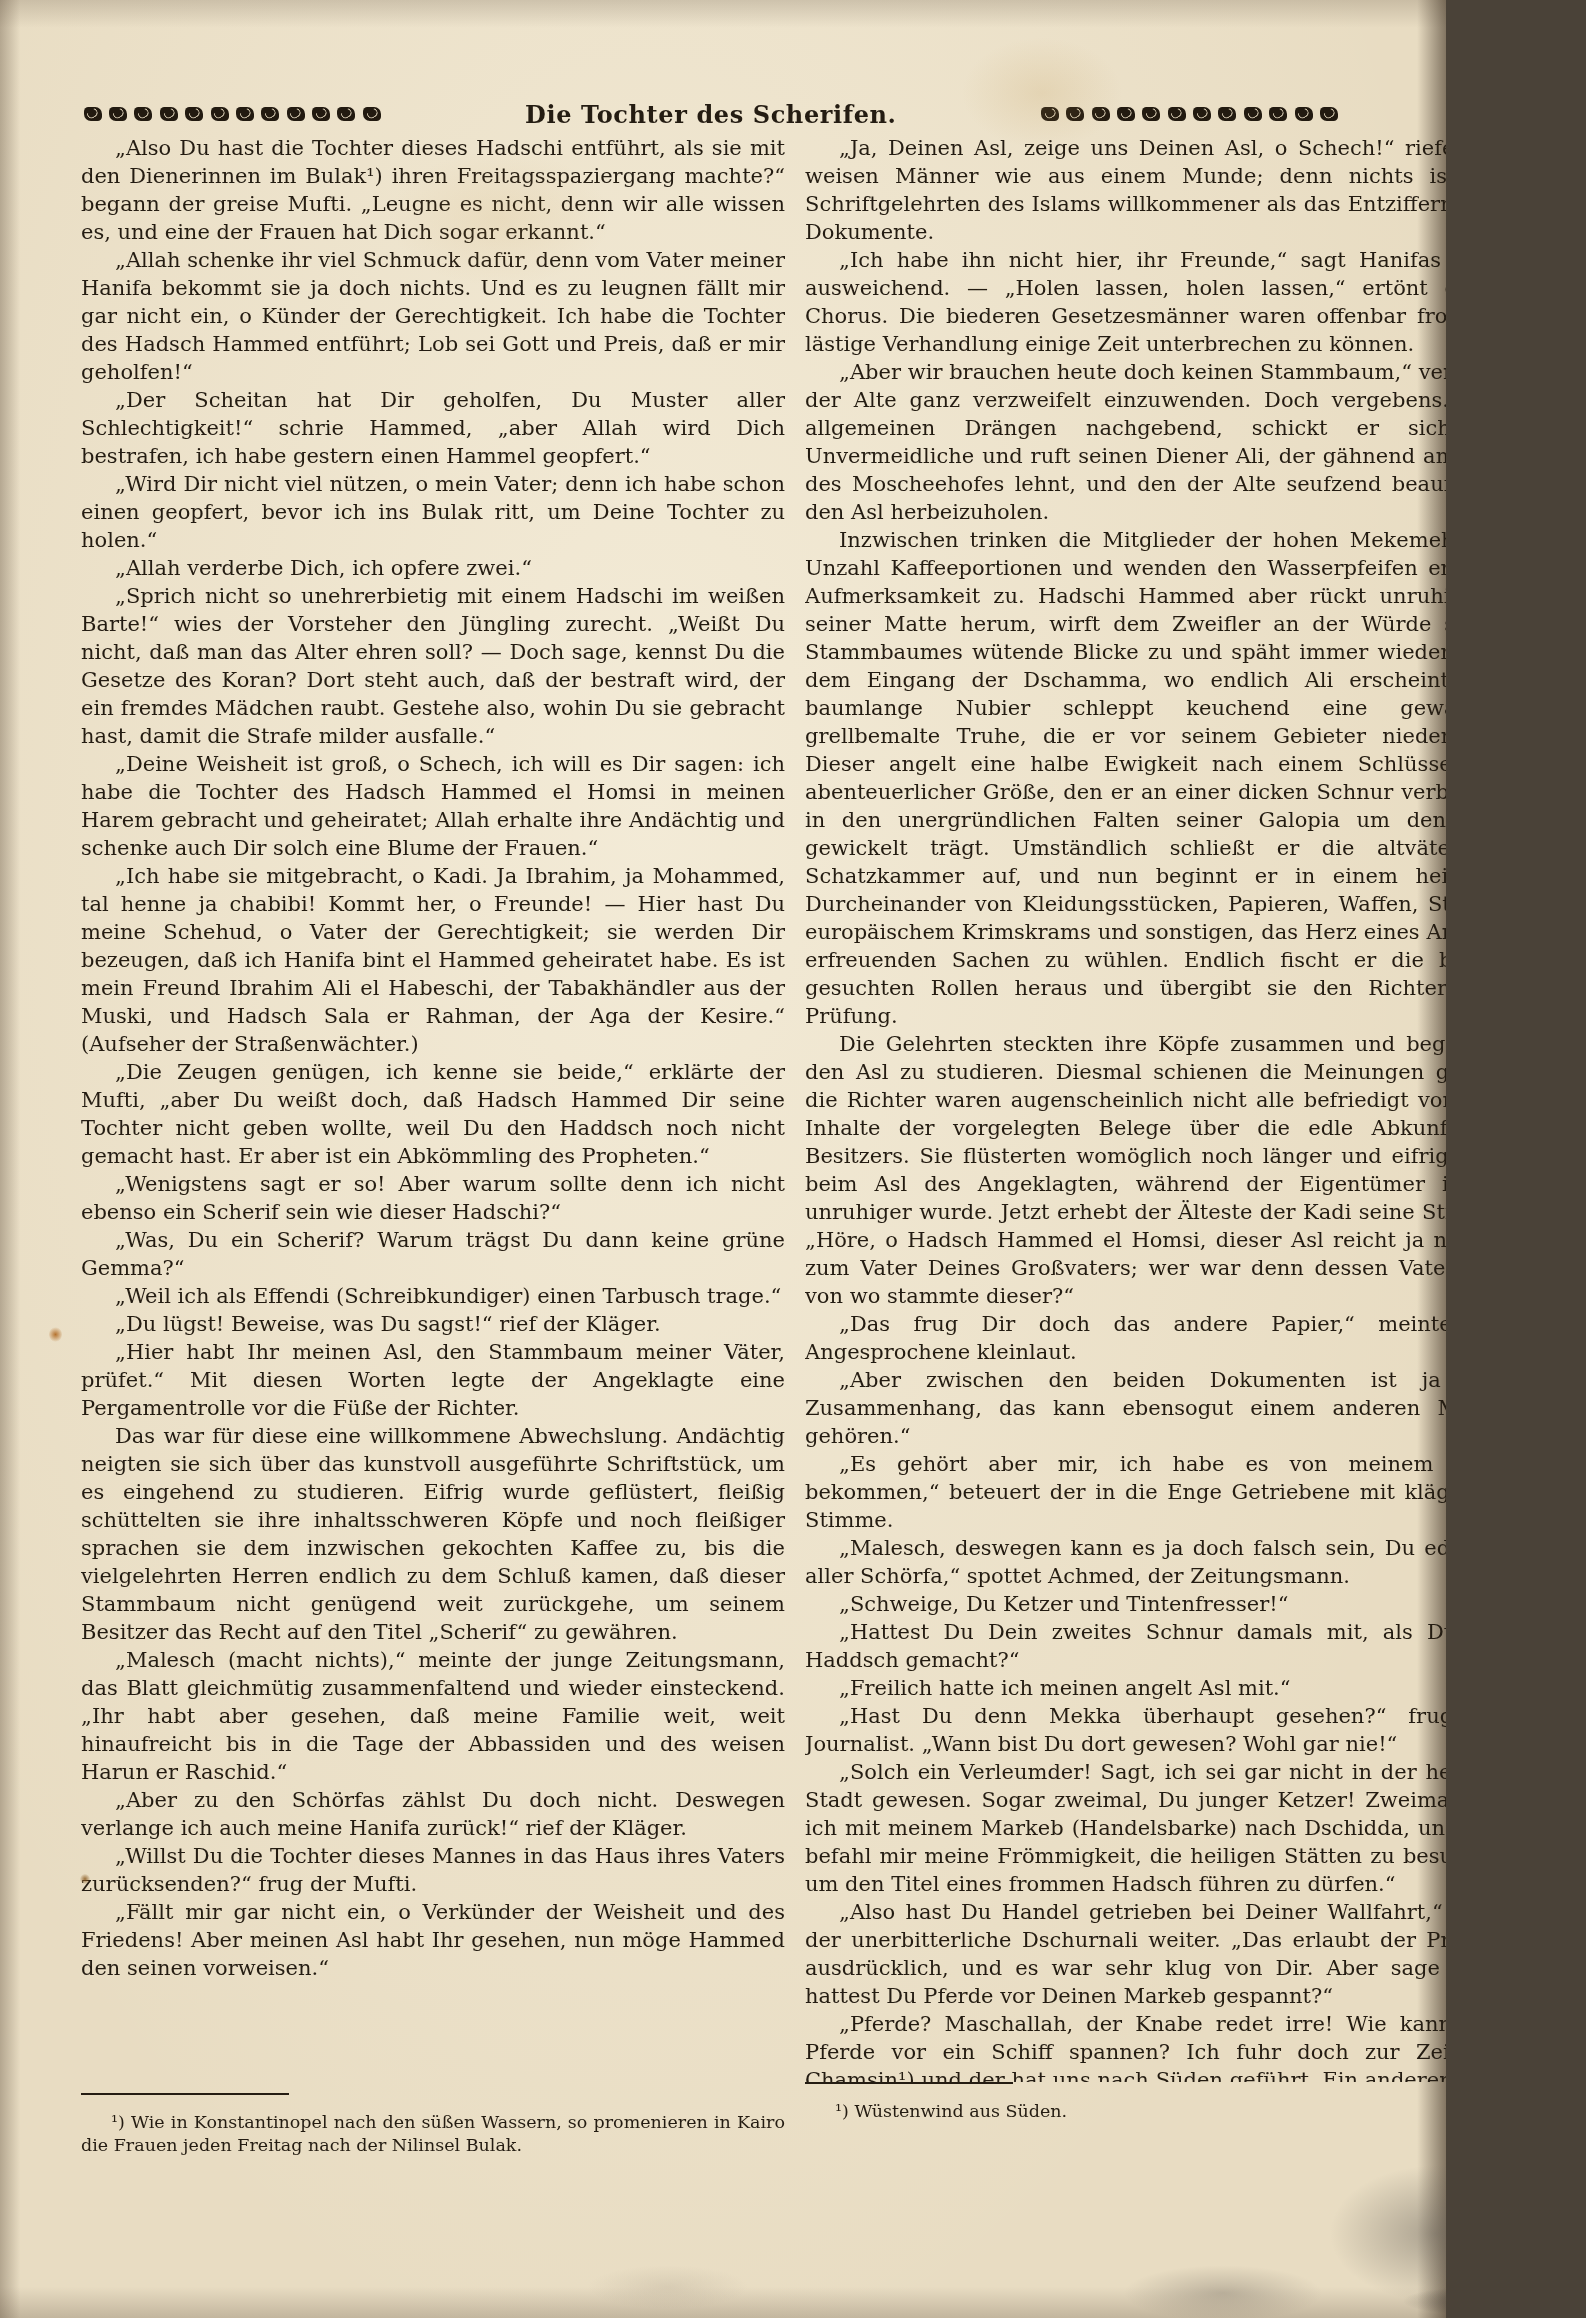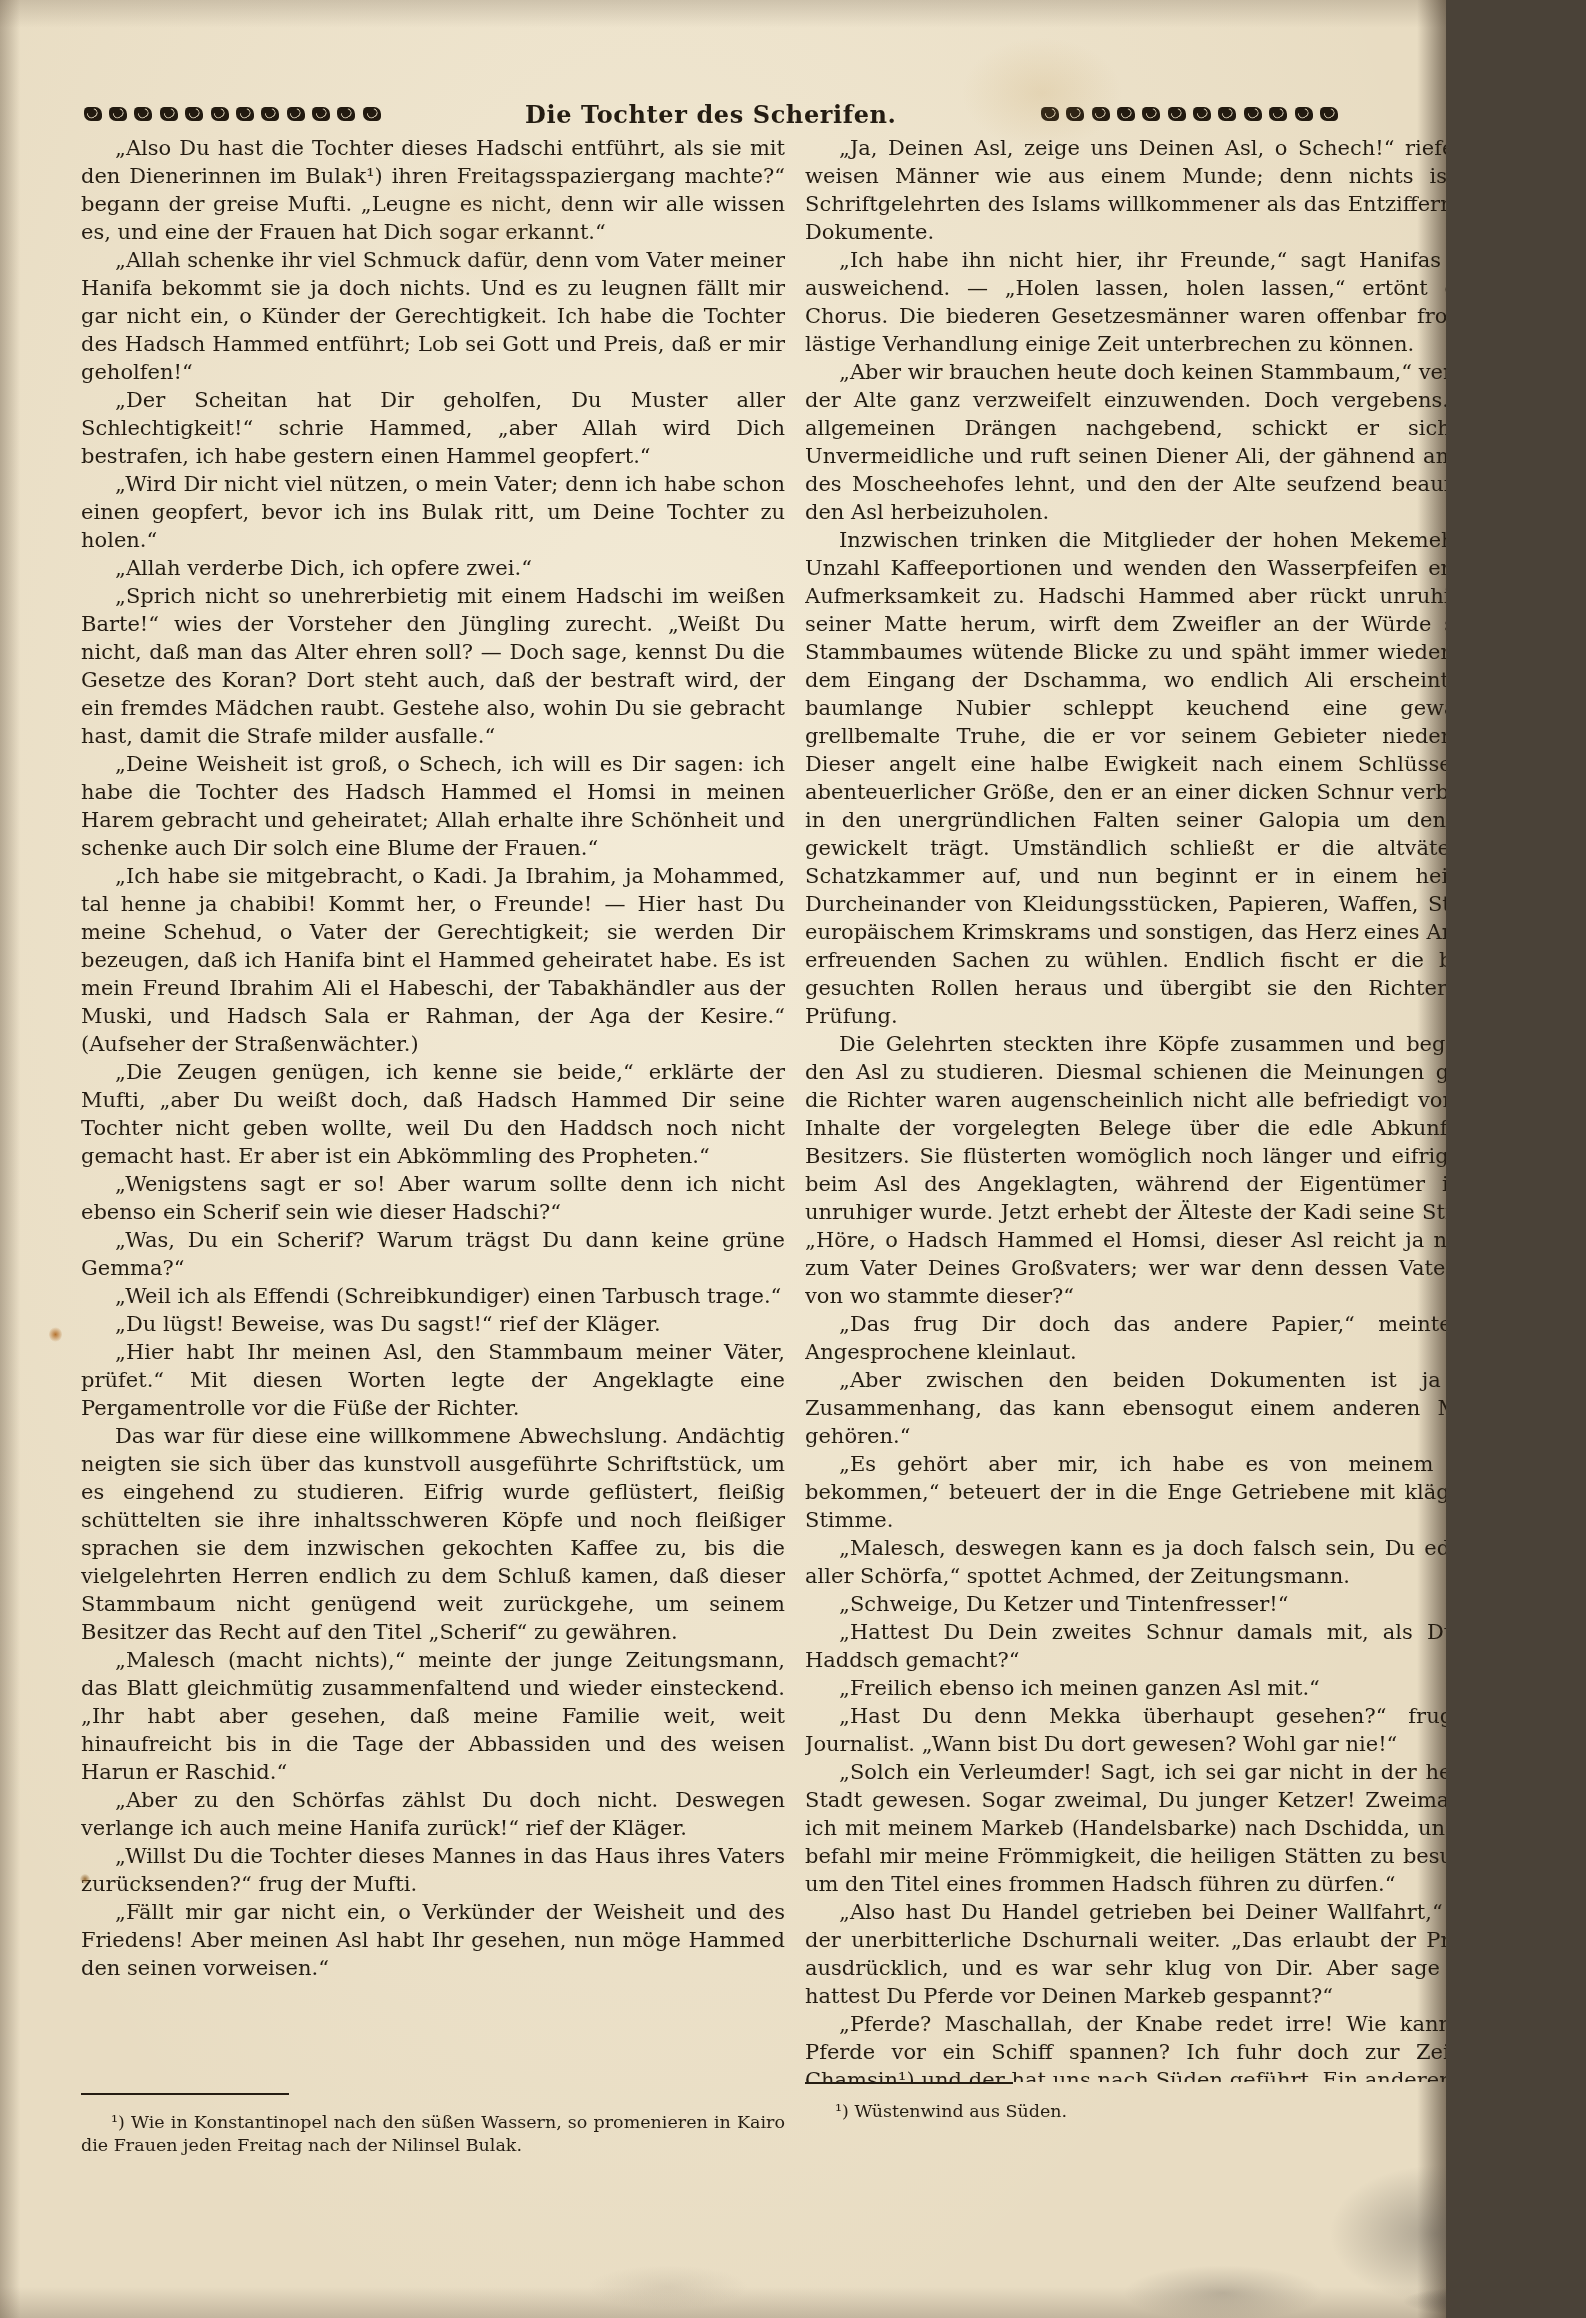--- a/index.html
+++ b/index.html
@@ -121,21 +121,21 @@
   </div>
 
   <div class="col col-left">
     <div class="paras">
         <p class="para">„Also Du hast die Tochter dieses Hadschi entführt, als sie mit den Dienerinnen im Bulak¹) ihren Freitagsspaziergang machte?“ begann der greise Mufti. „Leugne es nicht, denn wir alle wissen es, und eine der Frauen hat Dich sogar erkannt.“</p>
         <p class="para">„Allah schenke ihr viel Schmuck dafür, denn vom Vater meiner Hanifa bekommt sie ja doch nichts. Und es zu leugnen fällt mir gar nicht ein, o Künder der Gerechtigkeit. Ich habe die Tochter des Hadsch Hammed entführt; Lob sei Gott und Preis, daß er mir geholfen!“</p>
         <p class="para">„Der Scheitan hat Dir geholfen, Du Muster aller Schlechtigkeit!“ schrie Hammed, „aber Allah wird Dich bestrafen, ich habe gestern einen Hammel geopfert.“</p>
         <p class="para">„Wird Dir nicht viel nützen, o mein Vater; denn ich habe schon einen geopfert, bevor ich ins Bulak ritt, um Deine Tochter zu holen.“</p>
         <p class="para">„Allah verderbe Dich, ich opfere zwei.“</p>
         <p class="para">„Sprich nicht so unehrerbietig mit einem Hadschi im weißen Barte!“ wies der Vorsteher den Jüngling zurecht. „Weißt Du nicht, daß man das Alter ehren soll? — Doch sage, kennst Du die Gesetze des Koran? Dort steht auch, daß der bestraft wird, der ein fremdes Mädchen raubt. Gestehe also, wohin Du sie gebracht hast, damit die Strafe milder ausfalle.“</p>
-        <p class="para">„Deine Weisheit ist groß, o Schech, ich will es Dir sagen: ich habe die Tochter des Hadsch Hammed el Homsi in meinen Harem gebracht und geheiratet; Allah erhalte ihre Schönheit und schenke auch Dir solch eine Blume der Frauen.“</p>
+        <p class="para">„Deine Weisheit ist groß, o Schech, ich will es Dir sagen: ich habe die Tochter des Hadsch Hammed el Homsi in meinen Harem gebracht und geheiratet; Allah erhalte ihre Andächtig und schenke auch Dir solch eine Blume der Frauen.“</p>
         <p class="para">„Ich habe sie mitgebracht, o Kadi. Ja Ibrahim, ja Mohammed, tal henne ja chabibi! Kommt her, o Freunde! — Hier hast Du meine Schehud, o Vater der Gerechtigkeit; sie werden Dir bezeugen, daß ich Hanifa bint el Hammed geheiratet habe. Es ist mein Freund Ibrahim Ali el Habeschi, der Tabakhändler aus der Muski, und Hadsch Sala er Rahman, der Aga der Kesire.“ (Aufseher der Straßenwächter.)</p>
         <p class="para">„Die Zeugen genügen, ich kenne sie beide,“ erklärte der Mufti, „aber Du weißt doch, daß Hadsch Hammed Dir seine Tochter nicht geben wollte, weil Du den Haddsch noch nicht gemacht hast. Er aber ist ein Abkömmling des Propheten.“</p>
         <p class="para">„Wenigstens sagt er so! Aber warum sollte denn ich nicht ebenso ein Scherif sein wie dieser Hadschi?“</p>
         <p class="para">„Was, Du ein Scherif? Warum trägst Du dann keine grüne Gemma?“</p>
         <p class="para">„Weil ich als Effendi (Schreibkundiger) einen Tarbusch trage.“</p>
         <p class="para">„Du lügst! Beweise, was Du sagst!“ rief der Kläger.</p>
         <p class="para">„Hier habt Ihr meinen Asl, den Stammbaum meiner Väter, prüfet.“ Mit diesen Worten legte der Angeklagte eine Pergamentrolle vor die Füße der Richter.</p>
         <p class="para">Das war für diese eine willkommene Abwechslung. Andächtig neigten sie sich über das kunstvoll ausgeführte Schriftstück, um es eingehend zu studieren. Eifrig wurde geflüstert, fleißig schüttelten sie ihre inhaltsschweren Köpfe und noch fleißiger sprachen sie dem inzwischen gekochten Kaffee zu, bis die vielgelehrten Herren endlich zu dem Schluß kamen, daß dieser Stammbaum nicht genügend weit zurückgehe, um seinem Besitzer das Recht auf den Titel „Scherif“ zu gewähren.</p>
         <p class="para">„Malesch (macht nichts),“ meinte der junge Zeitungsmann, das Blatt gleichmütig zusammenfaltend und wieder einsteckend. „Ihr habt aber gesehen, daß meine Familie weit, weit hinaufreicht bis in die Tage der Abbassiden und des weisen Harun er Raschid.“</p>
         <p class="para">„Aber zu den Schörfas zählst Du doch nicht. Deswegen verlange ich auch meine Hanifa zurück!“ rief der Kläger.</p>
@@ -154,21 +154,21 @@
         <p class="para">„Ich habe ihn nicht hier, ihr Freunde,“ sagt Hanifas Vater ausweichend. — „Holen lassen, holen lassen,“ ertönt es im Chorus. Die biederen Gesetzesmänner waren offenbar froh, die lästige Verhandlung einige Zeit unterbrechen zu können.</p>
         <p class="para">„Aber wir brauchen heute doch keinen Stammbaum,“ versucht der Alte ganz verzweifelt einzuwenden. Doch vergebens. Dem allgemeinen Drängen nachgebend, schickt er sich ins Unvermeidliche und ruft seinen Diener Ali, der gähnend am Tore des Moscheehofes lehnt, und den der Alte seufzend beauftragt, den Asl herbeizuholen.</p>
         <p class="para">Inzwischen trinken die Mitglieder der hohen Mekemeh eine Unzahl Kaffeeportionen und wenden den Wasserpfeifen erneute Aufmerksamkeit zu. Hadschi Hammed aber rückt unruhig auf seiner Matte herum, wirft dem Zweifler an der Würde seines Stammbaumes wütende Blicke zu und späht immer wieder nach dem Eingang der Dschamma, wo endlich Ali erscheint. Der baumlange Nubier schleppt keuchend eine gewaltige, grellbemalte Truhe, die er vor seinem Gebieter niederstellt. Dieser angelt eine halbe Ewigkeit nach einem Schlüssel von abenteuerlicher Größe, den er an einer dicken Schnur verborgen in den unergründlichen Falten seiner Galopia um den Hals gewickelt trägt. Umständlich schließt er die altväterliche Schatzkammer auf, und nun beginnt er in einem heillosen Durcheinander von Kleidungsstücken, Papieren, Waffen, Stoffen, europäischem Krimskrams und sonstigen, das Herz eines Arabers erfreuenden Sachen zu wühlen. Endlich fischt er die beiden gesuchten Rollen heraus und übergibt sie den Richtern zur Prüfung.</p>
         <p class="para">Die Gelehrten steckten ihre Köpfe zusammen und begannen den Asl zu studieren. Diesmal schienen die Meinungen geteilt, die Richter waren augenscheinlich nicht alle befriedigt von dem Inhalte der vorgelegten Belege über die edle Abkunft des Besitzers. Sie flüsterten womöglich noch länger und eifriger als beim Asl des Angeklagten, während der Eigentümer immer unruhiger wurde. Jetzt erhebt der Älteste der Kadi seine Stimme: „Höre, o Hadsch Hammed el Homsi, dieser Asl reicht ja nur bis zum Vater Deines Großvaters; wer war denn dessen Vater, und von wo stammte dieser?“</p>
         <p class="para">„Das frug Dir doch das andere Papier,“ meinte der Angesprochene kleinlaut.</p>
         <p class="para">„Aber zwischen den beiden Dokumenten ist ja kein Zusammenhang, das kann ebensogut einem anderen Manne gehören.“</p>
         <p class="para">„Es gehört aber mir, ich habe es von meinem Vater bekommen,“ beteuert der in die Enge Getriebene mit kläglicher Stimme.</p>
         <p class="para">„Malesch, deswegen kann es ja doch falsch sein, Du edelster aller Schörfa,“ spottet Achmed, der Zeitungsmann.</p>
         <p class="para">„Schweige, Du Ketzer und Tintenfresser!“</p>
         <p class="para">„Hattest Du Dein zweites Schnur damals mit, als Du den Haddsch gemacht?“</p>
-        <p class="para">„Freilich ebenso ich meinen ganzen Asl mit.“</p>
+        <p class="para">„Freilich hatte ich meinen angelt Asl mit.“</p>
         <p class="para">„Hast Du denn Mekka überhaupt gesehen?“ frug der Journalist. „Wann bist Du dort gewesen? Wohl gar nie!“</p>
         <p class="para">„Solch ein Verleumder! Sagt, ich sei gar nicht in der heiligen Stadt gewesen. Sogar zweimal, Du junger Ketzer! Zweimal kam ich mit meinem Markeb (Handelsbarke) nach Dschidda, und dort befahl mir meine Frömmigkeit, die heiligen Stätten zu besuchen, um den Titel eines frommen Hadsch führen zu dürfen.“</p>
         <p class="para">„Also hast Du Handel getrieben bei Deiner Wallfahrt,“ bohrt der unerbitterliche Dschurnali weiter. „Das erlaubt der Prophet ausdrücklich, und es war sehr klug von Dir. Aber sage doch, hattest Du Pferde vor Deinen Markeb gespannt?“</p>
         <p class="para">„Pferde? Maschallah, der Knabe redet irre! Wie kann man Pferde vor ein Schiff spannen? Ich fuhr doch zur Zeit des Chamsin¹) und der hat uns nach Süden geführt. Ein anderer Wind ist ja gar nicht zu brauchen.“</p>
       </div>
     <div class="footnote">
       <div class="fnrule"></div>
       <p class="fntext">¹) Wüstenwind aus Süden.</p>
     </div>
   </div>

